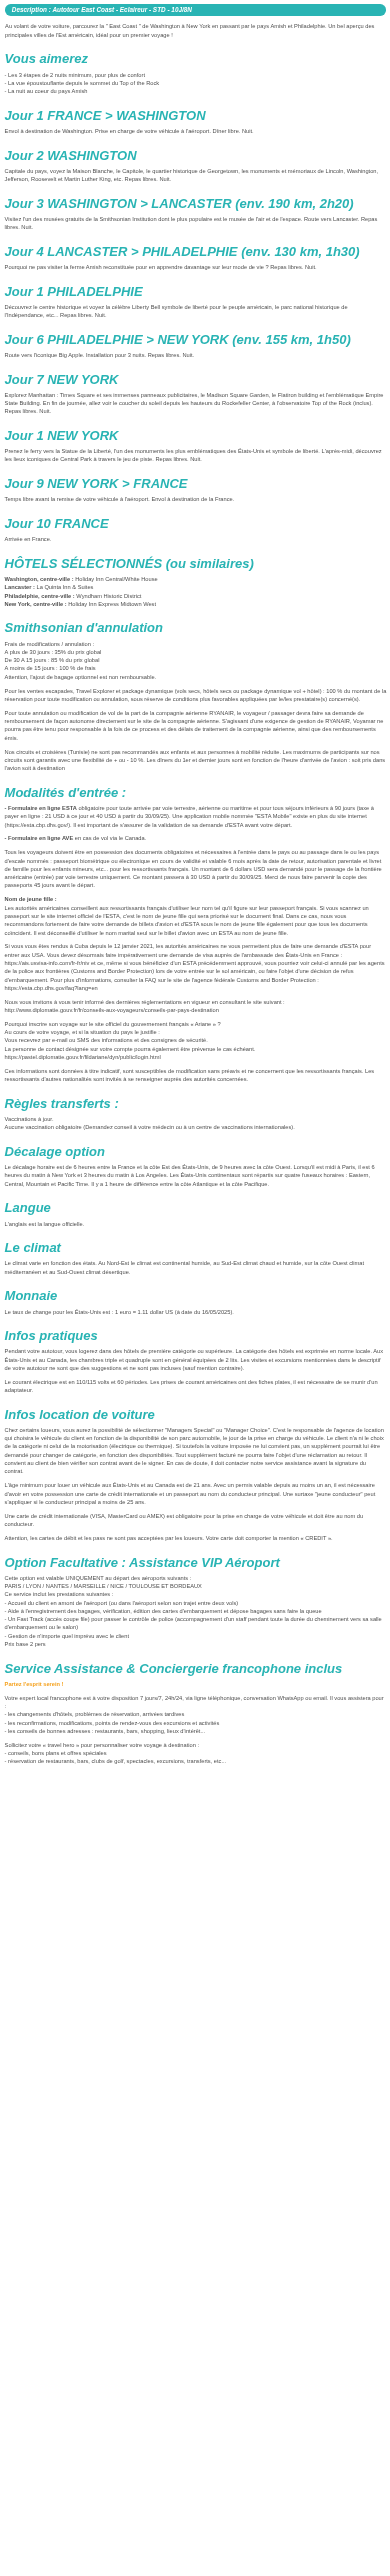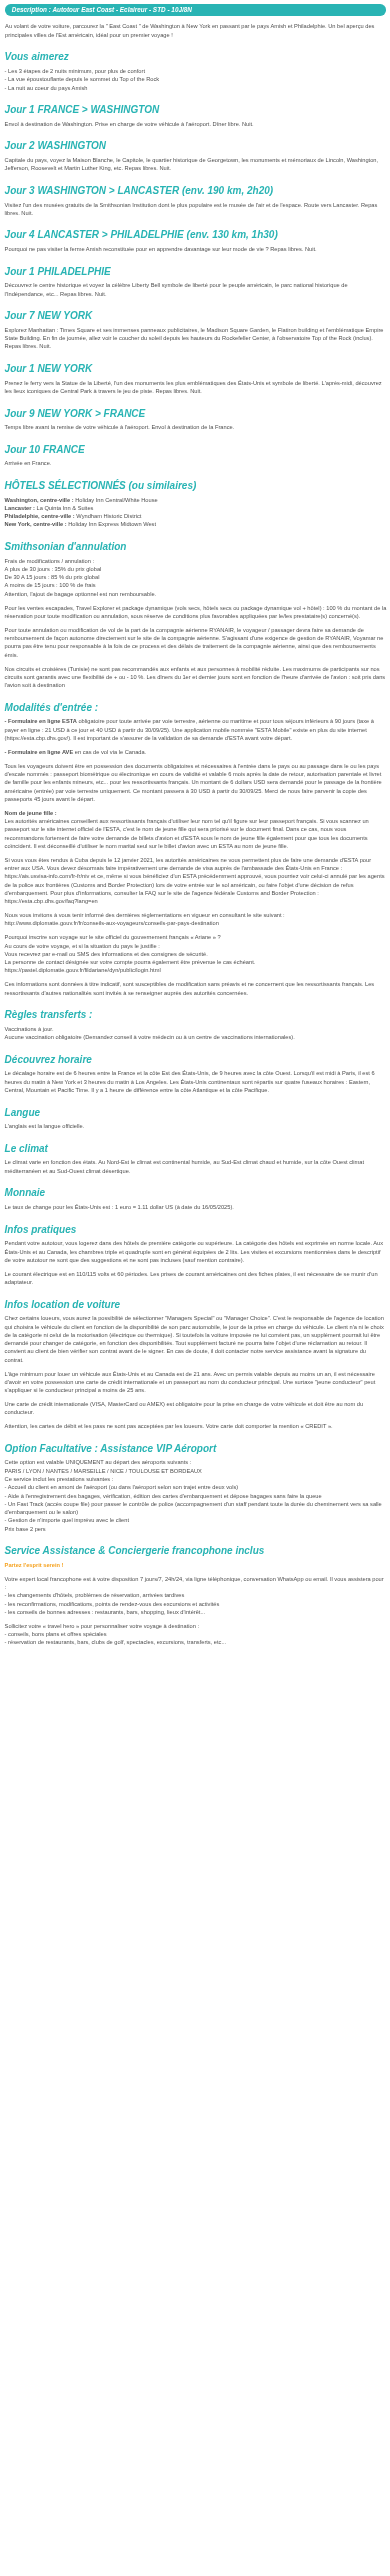--- a/index.html
+++ b/index.html
@@ -13,21 +13,21 @@
   .banner{
     background:var(--teal); color:#fff;
     border-radius:5.7px; padding:2.1px 7.2px;
     font-style:italic; font-weight:bold; font-size:6.4px;
     line-height:1.25;
   }
   .intro{ font-size:5.7px; line-height:1.45; margin:6.2px 0.5px 0 0.5px; }
   .doc-section{ margin-top:12.4px; }
   .sec-heading{
     color:var(--teal); font-style:italic; font-weight:bold;
-    font-size:10px; line-height:1.2; margin:0 0 3.6px 0;
+    font-size:13px; line-height:1.2; margin:0 0 3.6px 0;
   }
   .para{ font-size:5.7px; line-height:1.45; margin:0 0 5.7px 0; }
   .para:last-child{ margin-bottom:0; }
   .bold{ font-weight:bold; }
   .orange{ color:var(--orange); font-weight:bold; }
 </style>
 </head>
 <body>
 
 <div class="page">
@@ -56,20 +56,24 @@
         <h2 class="sec-heading">Jour 3 WASHINGTON &gt; LANCASTER (env. 190 km, 2h20)</h2>
         <div class="para">Visitez l'un des musées gratuits de la Smithsonian Institution dont le plus populaire est le musée de l'air et de l'espace. Route vers Lancaster. Repas libres. Nuit.</div>
       </section>
       <section class="doc-section">
         <h2 class="sec-heading">Jour 4 LANCASTER &gt; PHILADELPHIE (env. 130 km, 1h30)</h2>
         <div class="para">Pourquoi ne pas visiter la ferme Amish reconstituée pour en apprendre davantage sur leur mode de vie ? Repas libres. Nuit.</div>
       </section>
       <section class="doc-section">
         <h2 class="sec-heading">Jour 1 PHILADELPHIE</h2>
         <div class="para">Découvrez le centre historique et voyez la célèbre Liberty Bell symbole de liberté pour le peuple américain, le parc national historique de l'Indépendance, etc... Repas libres. Nuit.</div>
+      </section>
+      <section class="doc-section">
+        <h2 class="sec-heading">Jour 6 PHILADELPHIE &gt; NEW YORK (env. 155 km, 1h50)</h2>
+        <div class="para">Route vers l'iconique Big Apple. Installation pour 3 nuits. Repas libres. Nuit.</div>
       </section>
       <section class="doc-section">
         <h2 class="sec-heading">Jour 7 NEW YORK</h2>
         <div class="para">Explorez Manhattan : Times Square et ses immenses panneaux publicitaires, le Madison Square Garden, le Flatiron building et l'emblématique Empire State Building. En fin de journée, allez voir le coucher du soleil depuis les hauteurs du Rockefeller Center, à l'observatoire Top of the Rock (inclus). Repas libres. Nuit.</div>
       </section>
       <section class="doc-section">
         <h2 class="sec-heading">Jour 1 NEW YORK</h2>
         <div class="para">Prenez le ferry vers la Statue de la Liberté, l'un des monuments les plus emblématiques des États-Unis et symbole de liberté. L'après-midi, découvrez les lieux iconiques de Central Park à travers le jeu de piste. Repas libres. Nuit.</div>
       </section>
       <section class="doc-section">
@@ -123,21 +127,21 @@
         <div class="para">Ces informations sont données à titre indicatif, sont susceptibles de modification sans préavis et ne concernent que les ressortissants français. Les ressortissants d'autres nationalités sont invités à se renseigner auprès des autorités concernées.</div>
       </section>
       <section class="doc-section">
         <h2 class="sec-heading">Règles transferts :</h2>
         <div class="para">
           <div>Vaccinations à jour.</div>
           <div>Aucune vaccination obligatoire (Demandez conseil à votre médecin ou à un centre de vaccinations internationales).</div>
         </div>
       </section>
       <section class="doc-section">
-        <h2 class="sec-heading">Découvrez horaire</h2>
+        <h2 class="sec-heading">Décalage option</h2>
         <div class="para">Le décalage horaire est de 6 heures entre la France et la côte Est des États-Unis, de 9 heures avec la côte Ouest. Lorsqu'il est midi à Paris, il est 6 heures du matin à New York et 3 heures du matin à Los Angeles. Les États-Unis continentaux sont répartis sur quatre fuseaux horaires : Eastern, Central, Mountain et Pacific Time. Il y a 1 heure de différence entre la côte Atlantique et la côte Pacifique.</div>
       </section>
       <section class="doc-section">
         <h2 class="sec-heading">Langue</h2>
         <div class="para">L'anglais est la langue officielle.</div>
       </section>
       <section class="doc-section">
         <h2 class="sec-heading">Le climat</h2>
         <div class="para">Le climat varie en fonction des états. Au Nord-Est le climat est continental humide, au Sud-Est climat chaud et humide, sur la côte Ouest climat méditerranéen et au Sud-Ouest climat désertique.</div>
       </section>

